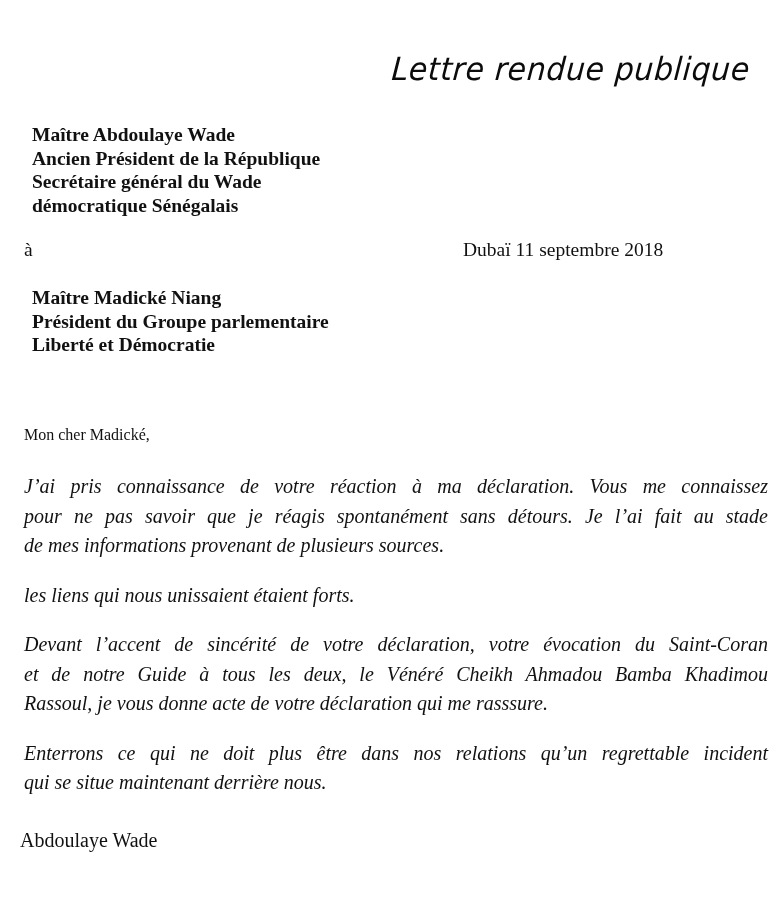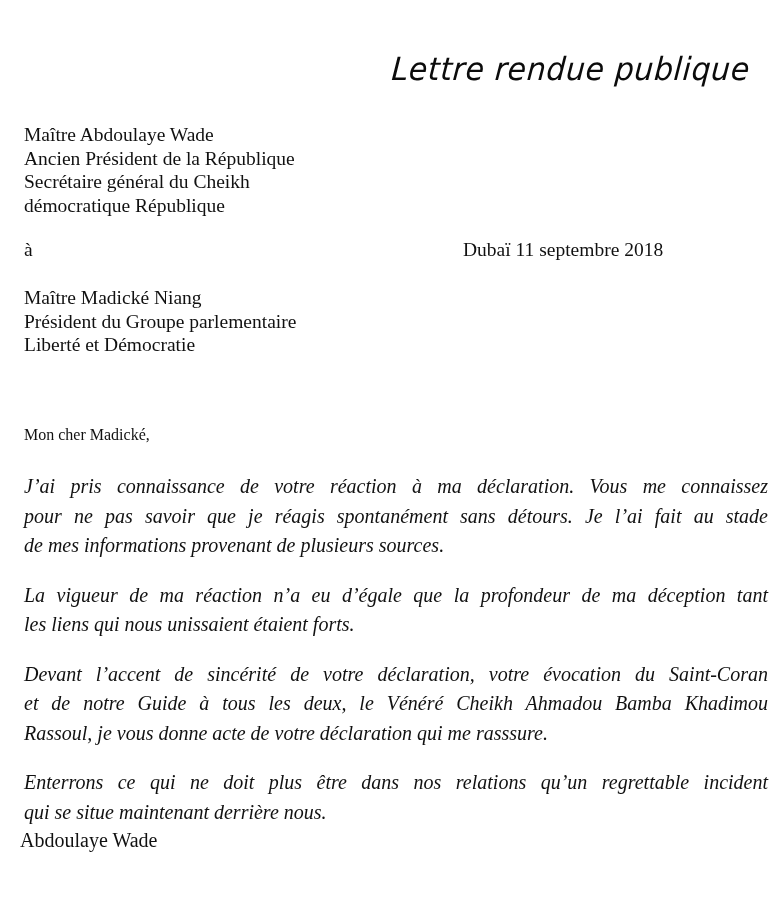--- a/index.html
+++ b/index.html
@@ -31,24 +31,25 @@
     letter-spacing: 0.6px;
     color: #0b0b0b;
     white-space: nowrap;
     transform: skewX(-4deg) scaleY(1.06);
     transform-origin: left top;
   }
 
   
   .block {
     position: absolute;
-    left: 24px;
+    left: 32px;
     font-size: 19.5px;
     line-height: 23.5px;
     color: #111111;
+    font-weight: bold;
   }
   .block .line { white-space: nowrap; }
 
   #sender-block { top: 123px; }
   #recipient-block { top: 286px; }
 
   .to-marker {
     position: absolute;
     left: 24px;
     top: 238px;
@@ -112,22 +113,22 @@
 </head>
 <body>
 
 <div class="page">
 
   <div class="doc-title">Lettre rendue publique</div>
 
   <div class="block" id="sender-block">
     <div class="line">Maître Abdoulaye Wade</div>
     <div class="line">Ancien Président de la République</div>
-    <div class="line">Secrétaire général du Cheikh</div>
-    <div class="line">démocratique République</div>
+    <div class="line">Secrétaire général du Wade</div>
+    <div class="line">démocratique Sénégalais</div>
   </div>
 
   <div class="to-marker">à</div>
 
   <div class="date-line">Dubaï 11 septembre 2018</div>
 
   <div class="block" id="recipient-block">
     <div class="line">Maître Madické Niang</div>
     <div class="line">Président du Groupe parlementaire</div>
     <div class="line">Liberté et Démocratie</div>
@@ -137,21 +138,20 @@
 
   <div class="body">
 
     <p class="para">
       <span class="l j">J’ai pris connaissance de votre réaction à ma déclaration. Vous me connaissez</span>
       <span class="l j">pour ne pas savoir que je réagis spontanément sans détours. Je l’ai fait au stade</span>
       <span class="l last">de mes informations provenant de plusieurs sources.</span>
     </p>
 
     <p class="para">
-      <span class="l j">La vigueur de ma réaction n’a eu d’égale que la profondeur de ma déception tant</span>
       <span class="l last">les liens qui nous unissaient étaient forts.</span>
     </p>
 
     <p class="para">
       <span class="l j">Devant l’accent de sincérité de votre déclaration, votre évocation du Saint-Coran</span>
       <span class="l j">et de notre Guide à tous les deux, le Vénéré Cheikh Ahmadou Bamba Khadimou</span>
       <span class="l last">Rassoul, je vous donne acte de votre déclaration qui me rasssure.</span>
     </p>
 
     <p class="para">

